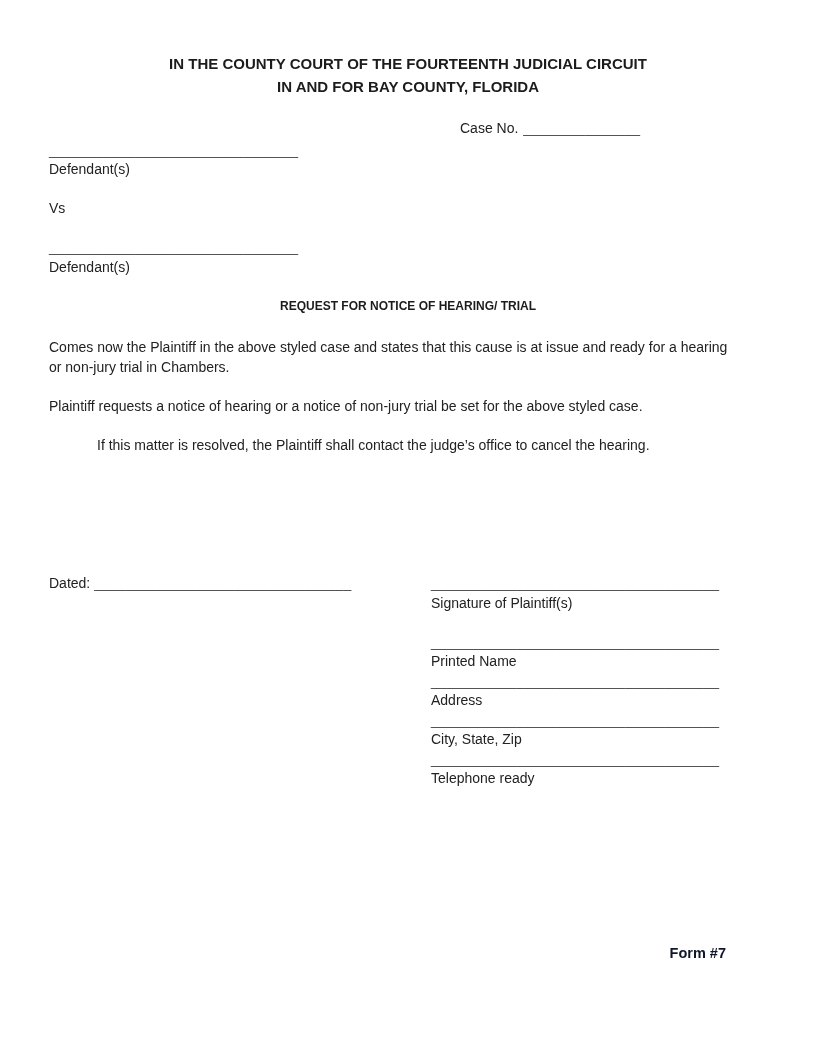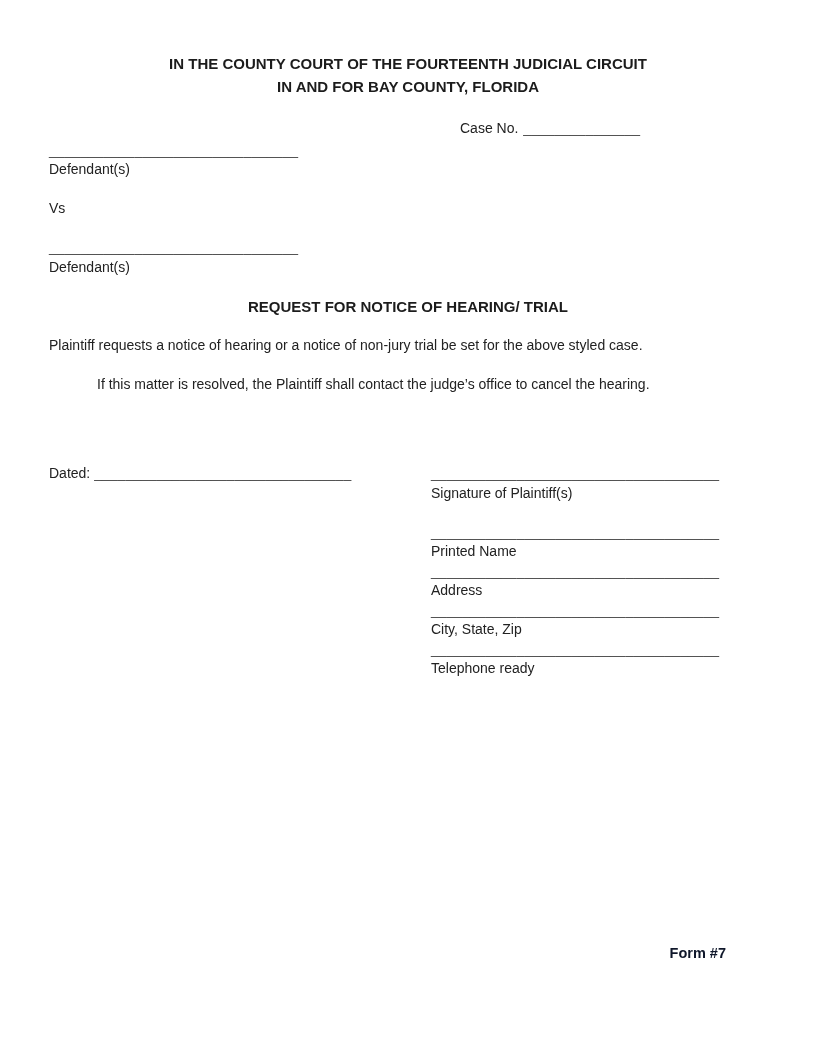--- a/index.html
+++ b/index.html
@@ -33,28 +33,28 @@
     letter-spacing: 0;
     white-space: nowrap;
   }
   .case-inner .blank { margin-left: 5px; }
   .party-block { margin-top: 2px; }
   .row { min-height: 19.5px; white-space: nowrap; }
   .doc-title {
     margin-top: 19.5px;
     text-align: center;
     font-weight: bold;
-    font-size: 15px;
+    font-size: 12px;
     color: #1c1c1c;
   }
   .para1 { margin-top: 22px; }
   .para  { margin-top: 19.5px; white-space: nowrap; }
   .para-indent { padding-left: 48px; }
   .sig-section {
-    margin-top: 70px;
+    margin-top: 119px;
     display: flex;
     align-items: flex-start;
   }
   .dated-col { flex: 0 0 382px; white-space: nowrap; }
   .dated-col .blank { margin-left: 4px; }
   .sig-col { flex: 1 1 auto; }
   .footer {
     position: absolute;
     top: 944px;
     right: 90px;
@@ -83,20 +83,24 @@
     <div class="row">Defendant(s)</div>
     <div class="row">&nbsp;</div>
     <div class="row">Vs</div>
     <div class="row">&nbsp;</div>
     <div class="row blank">________________________________</div>
     <div class="row">Defendant(s)</div>
   </div>
 
   <div class="doc-title">REQUEST FOR NOTICE OF HEARING/ TRIAL</div>
 
+  <div class="para1">
+    <div class="row">Comes now the Plaintiff in the above styled case and states that this cause is at issue and ready for a hearing</div>
+    <div class="row">or non-jury trial in Chambers.</div>
+  </div>
 
   <div class="para">Plaintiff requests a notice of hearing or a notice of non-jury trial be set for the above styled case.</div>
 
   <div class="para para-indent">If this matter is resolved, the Plaintiff shall contact the judge’s office to cancel the hearing.</div>
 
   <div class="sig-section">
     <div class="dated-col"><span>Dated:</span><span class="blank">_________________________________</span></div>
     <div class="sig-col">
       <div class="row blank">_____________________________________</div>
       <div class="row">Signature of Plaintiff(s)</div>

